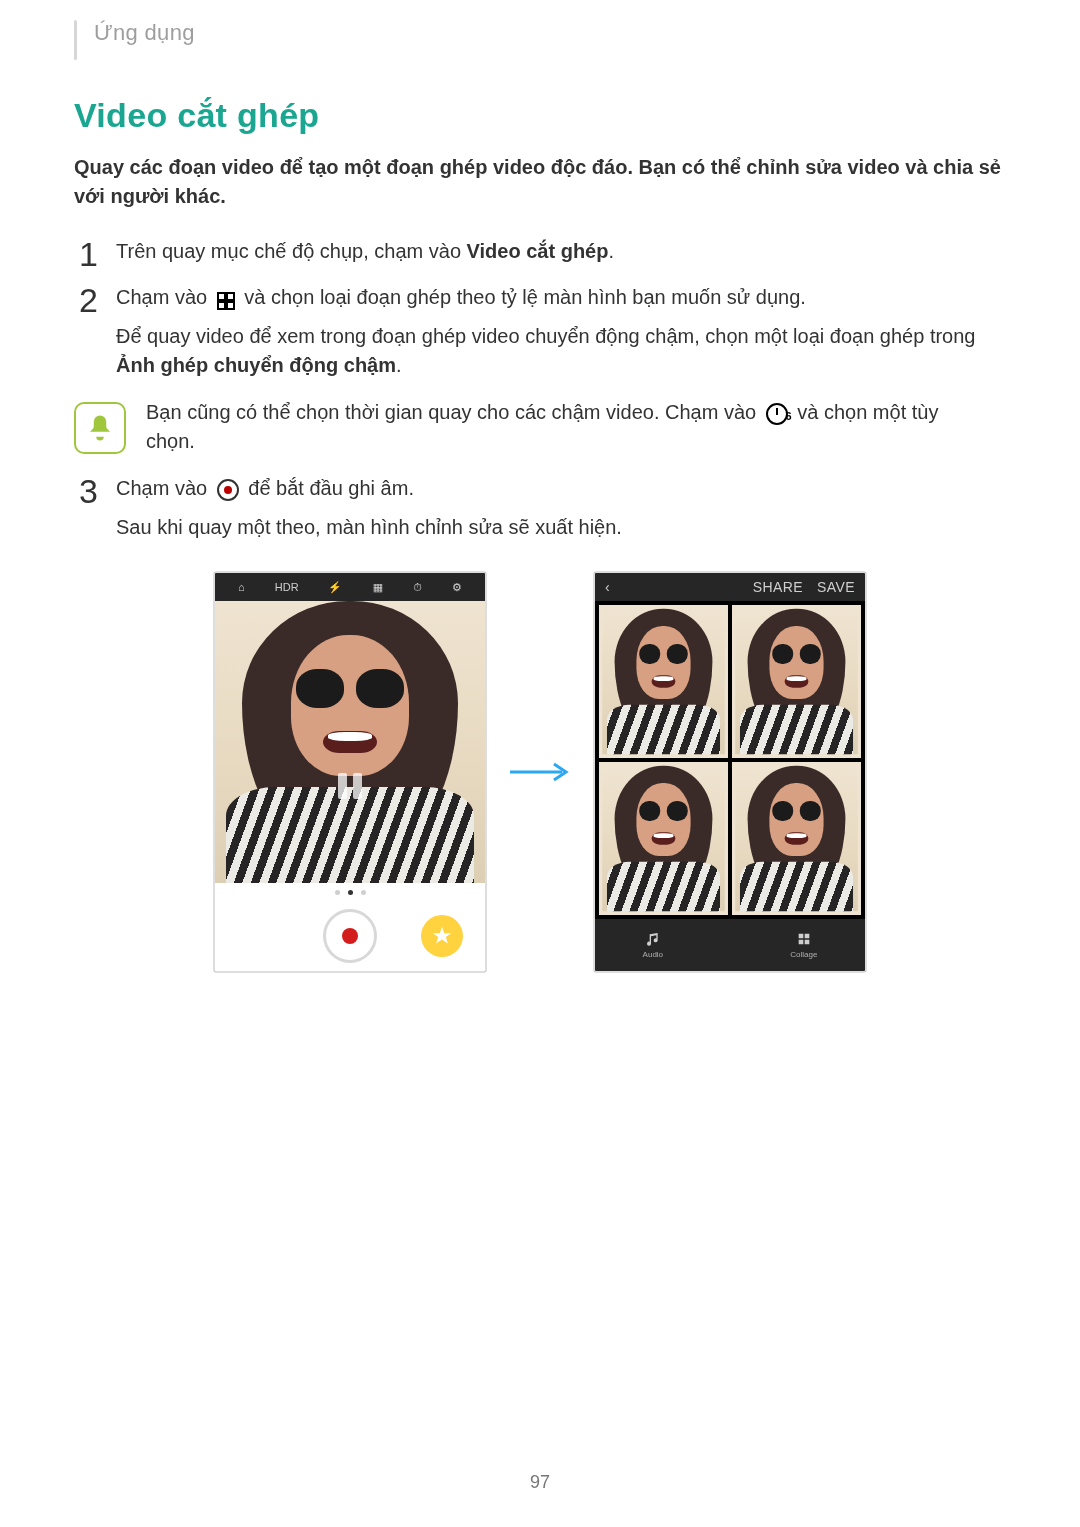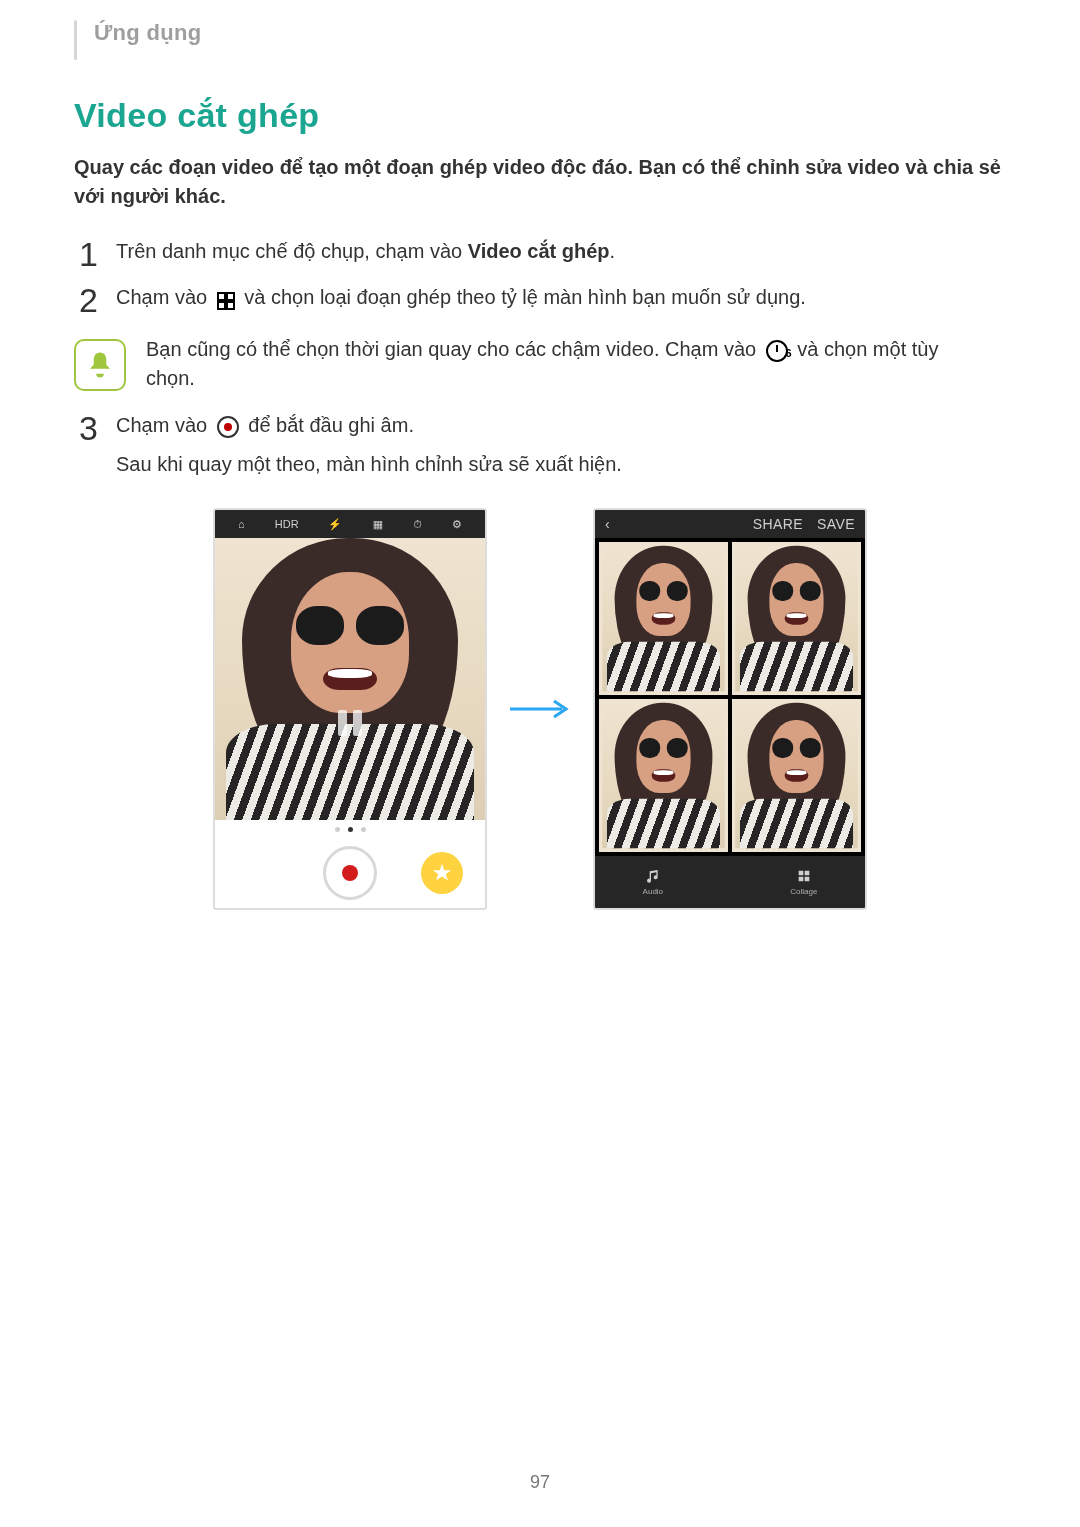--- a/index.html
+++ b/index.html
@@ -19,21 +19,21 @@
   .page{
     width:1080px;height:1527px;box-sizing:border-box;
     padding:60px 74px 40px 74px;
     position:relative;
   }
   .section-rule{
     position:absolute;left:74px;top:20px;width:3px;height:40px;background:#d6d6d6;border-radius:2px;
   }
   .section-label{
     margin-left:20px;
-    font-size:22px;color:#9e9e9e;font-weight:700;letter-spacing:0.3px;
+    font-size:22px;color:#9e9e9e;font-weight:400;letter-spacing:0.3px;
     margin-top:-40px;margin-bottom:50px;
   }
   h2.title{
     color:var(--teal);font-size:34px;font-weight:700;margin:0 0 18px 0;letter-spacing:0.3px;
   }
   p.intro{
     font-size:20px;line-height:1.45;margin:0 0 26px 0;max-width:930px;color:#333;font-weight:bold;
   }
   
   .step{display:flex;gap:14px;margin:12px 0 10px 0;align-items:flex-start;}
@@ -125,33 +125,36 @@
 <div class="page">
   <div class="section-rule"></div>
   <div class="section-label">Ứng dụng</div>
 
   <h2 class="title">Video cắt ghép</h2>
   <p class="intro">Quay các đoạn video để tạo một đoạn ghép video độc đáo. Bạn có thể chỉnh sửa video và chia sẻ với người khác.</p>
 
   <div class="step">
     <div class="num">1</div>
     <div class="body">
-      <span>Trên danh mục chế độ chụp, chạm vào </span><span class="bold">Video cắt ghép</span><span>.</span>
+      <span>Trên quay mục chế độ chụp, chạm vào </span><span class="bold">Video cắt ghép</span><span>.</span>
     </div>
   </div>
 
   <div class="step">
     <div class="num">2</div>
     <div class="body">
       <span>Chạm vào </span><span class="ic ic-grid">
           <span class="tl"></span>
           <span class="tr"></span>
           <span class="bl"></span>
           <span class="br"></span>
         </span><span> và chọn loại đoạn ghép theo tỷ lệ màn hình bạn muốn sử dụng.</span>
+      <span class="cont">
+        <span>Để quay video để xem trong đoạn ghép video chuyển động chậm, chọn một loại đoạn ghép trong </span><span class="bold">Ảnh ghép chuyển động chậm</span><span>.</span>
+      </span>
     </div>
   </div>
 
   <div class="tip">
     <div class="tip-icon">
       <svg viewBox="0 0 24 24">
           <path fill="#9fc63d" d="M12 2a5 5 0 0 0-5 5v3.5c0 .9-.4 1.8-1.1 2.5L4 15h16l-1.9-2c-.7-.7-1.1-1.6-1.1-2.5V7a5 5 0 0 0-5-5zm0 20a3 3 0 0 0 3-3H9a3 3 0 0 0 3 3z"></path>
         </svg>
     </div>
     <div class="tip-text">

